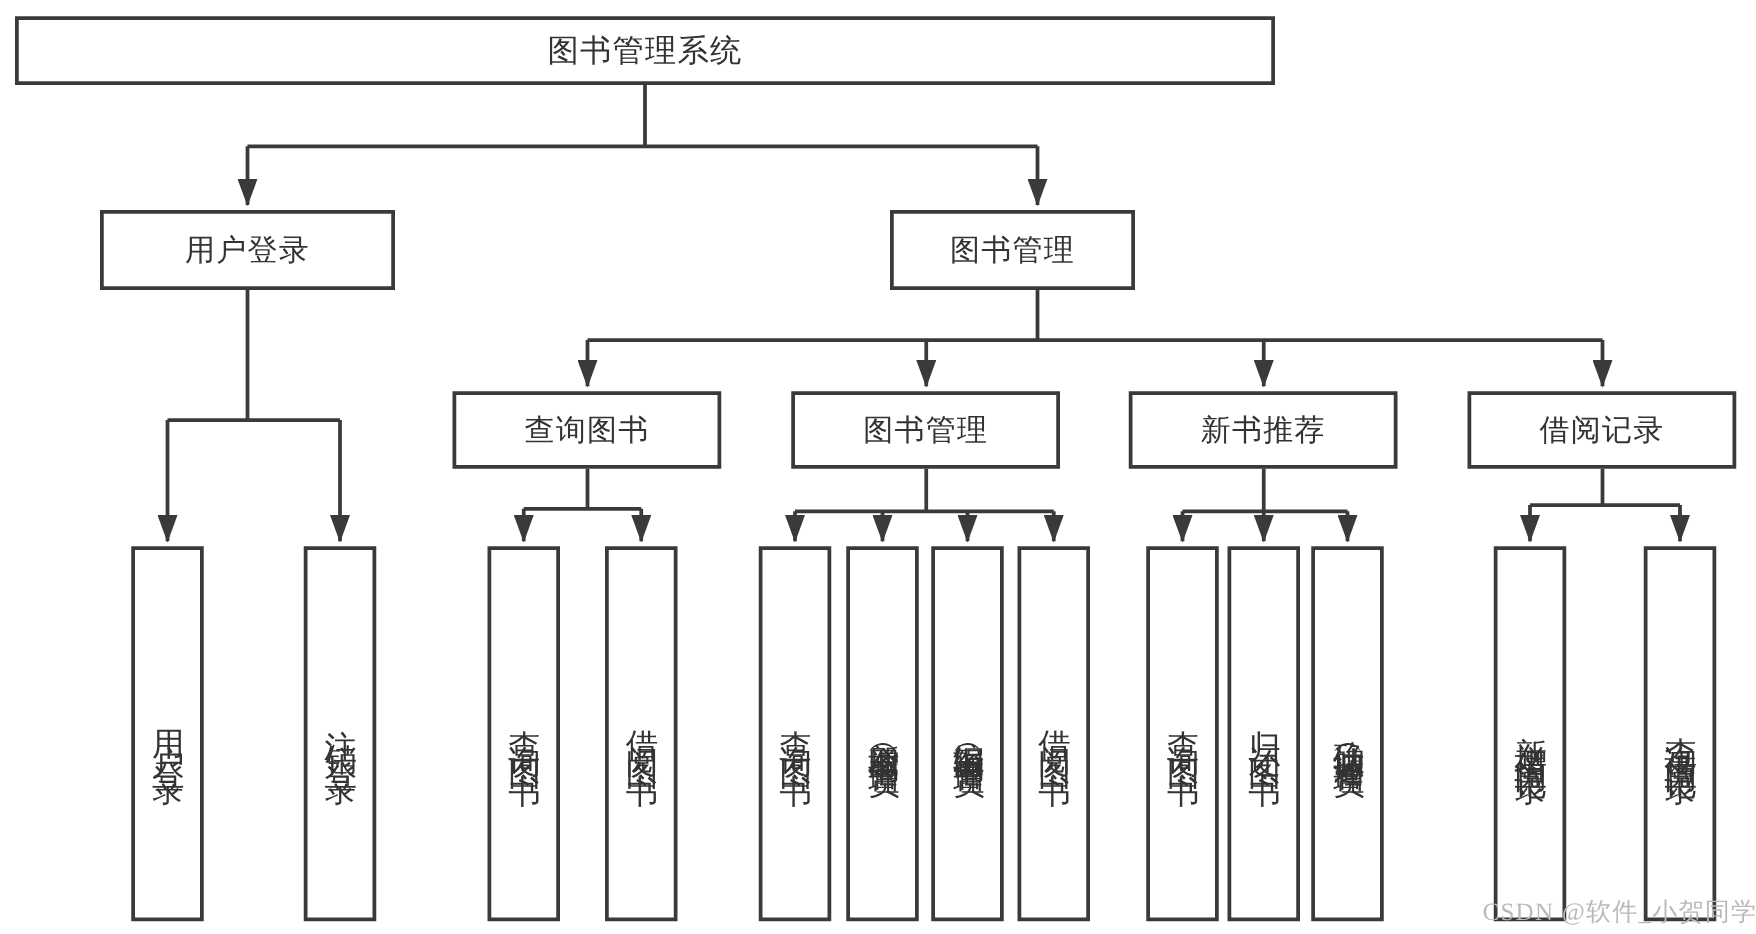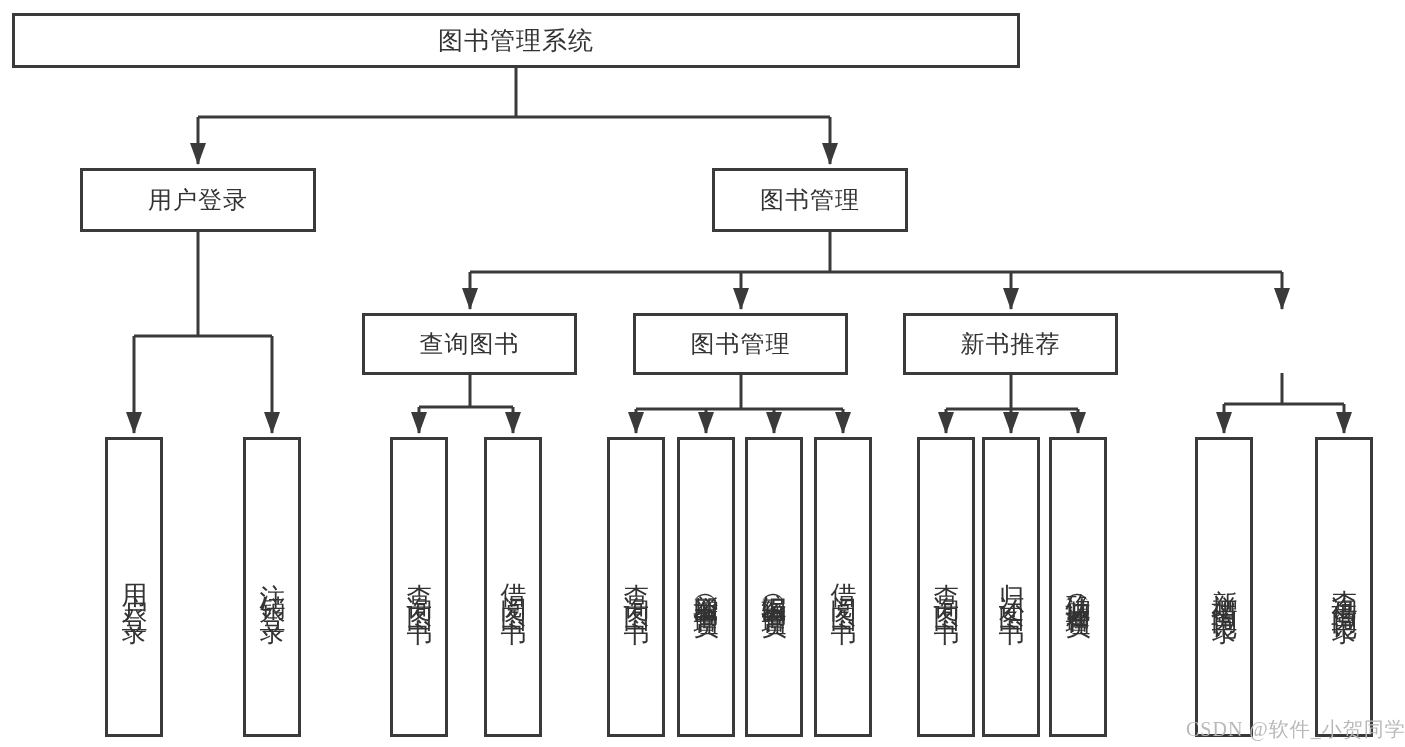--- a/index.html
+++ b/index.html
@@ -128,20 +128,21 @@
   </svg>
 
   <div class="box root">图书管理系统</div>
 
   <div class="box lvl2a">用户登录</div>
   <div class="box lvl2b">图书管理</div>
 
   <div class="box lvl3 l3a">查询图书</div>
   <div class="box lvl3 l3b">图书管理</div>
   <div class="box lvl3 l3c">新书推荐</div>
+  <div class="box lvl3 l3d">借阅记录</div>
 
   <div class="box leaf lfA1">用户登录</div>
   <div class="box leaf lfA2">注销登录</div>
 
   <div class="box leaf lfB1">查询图书</div>
   <div class="box leaf lfB2">借阅图书</div>
 
   <div class="box leaf lfC1">查询图书</div>
   <div class="box leaf sp9 lfC2">新增图书（管理员）</div>
   <div class="box leaf sp9 lfC3">编辑图书（管理员）</div>

